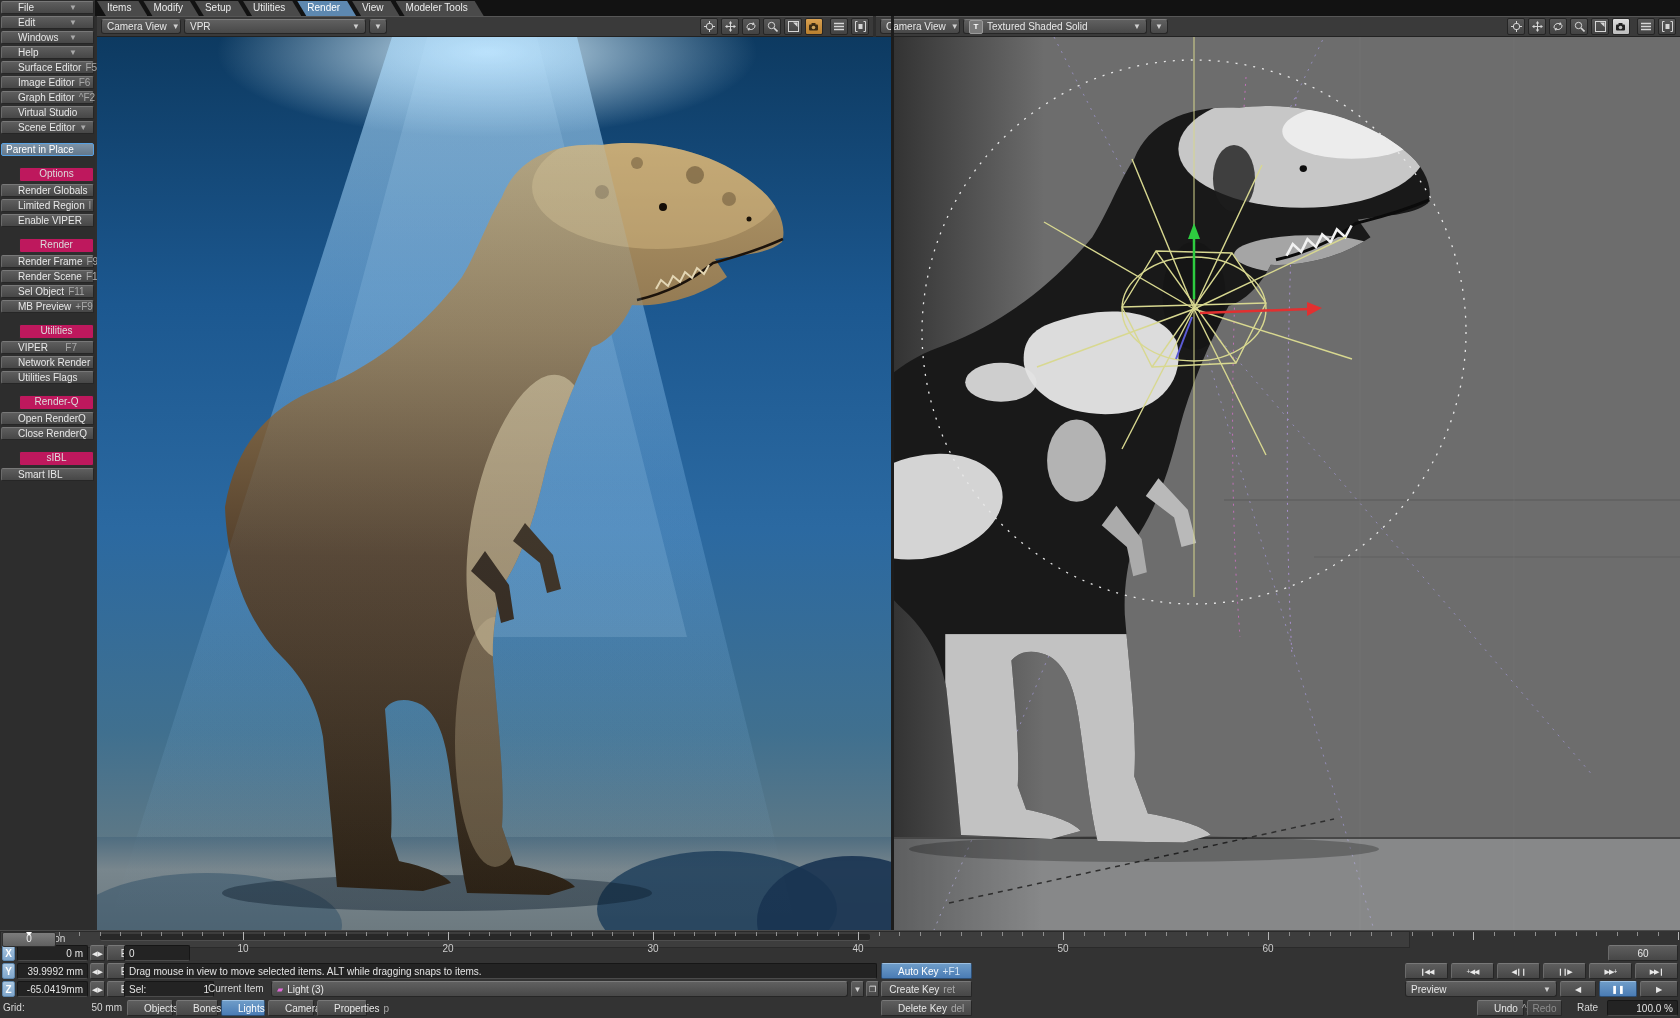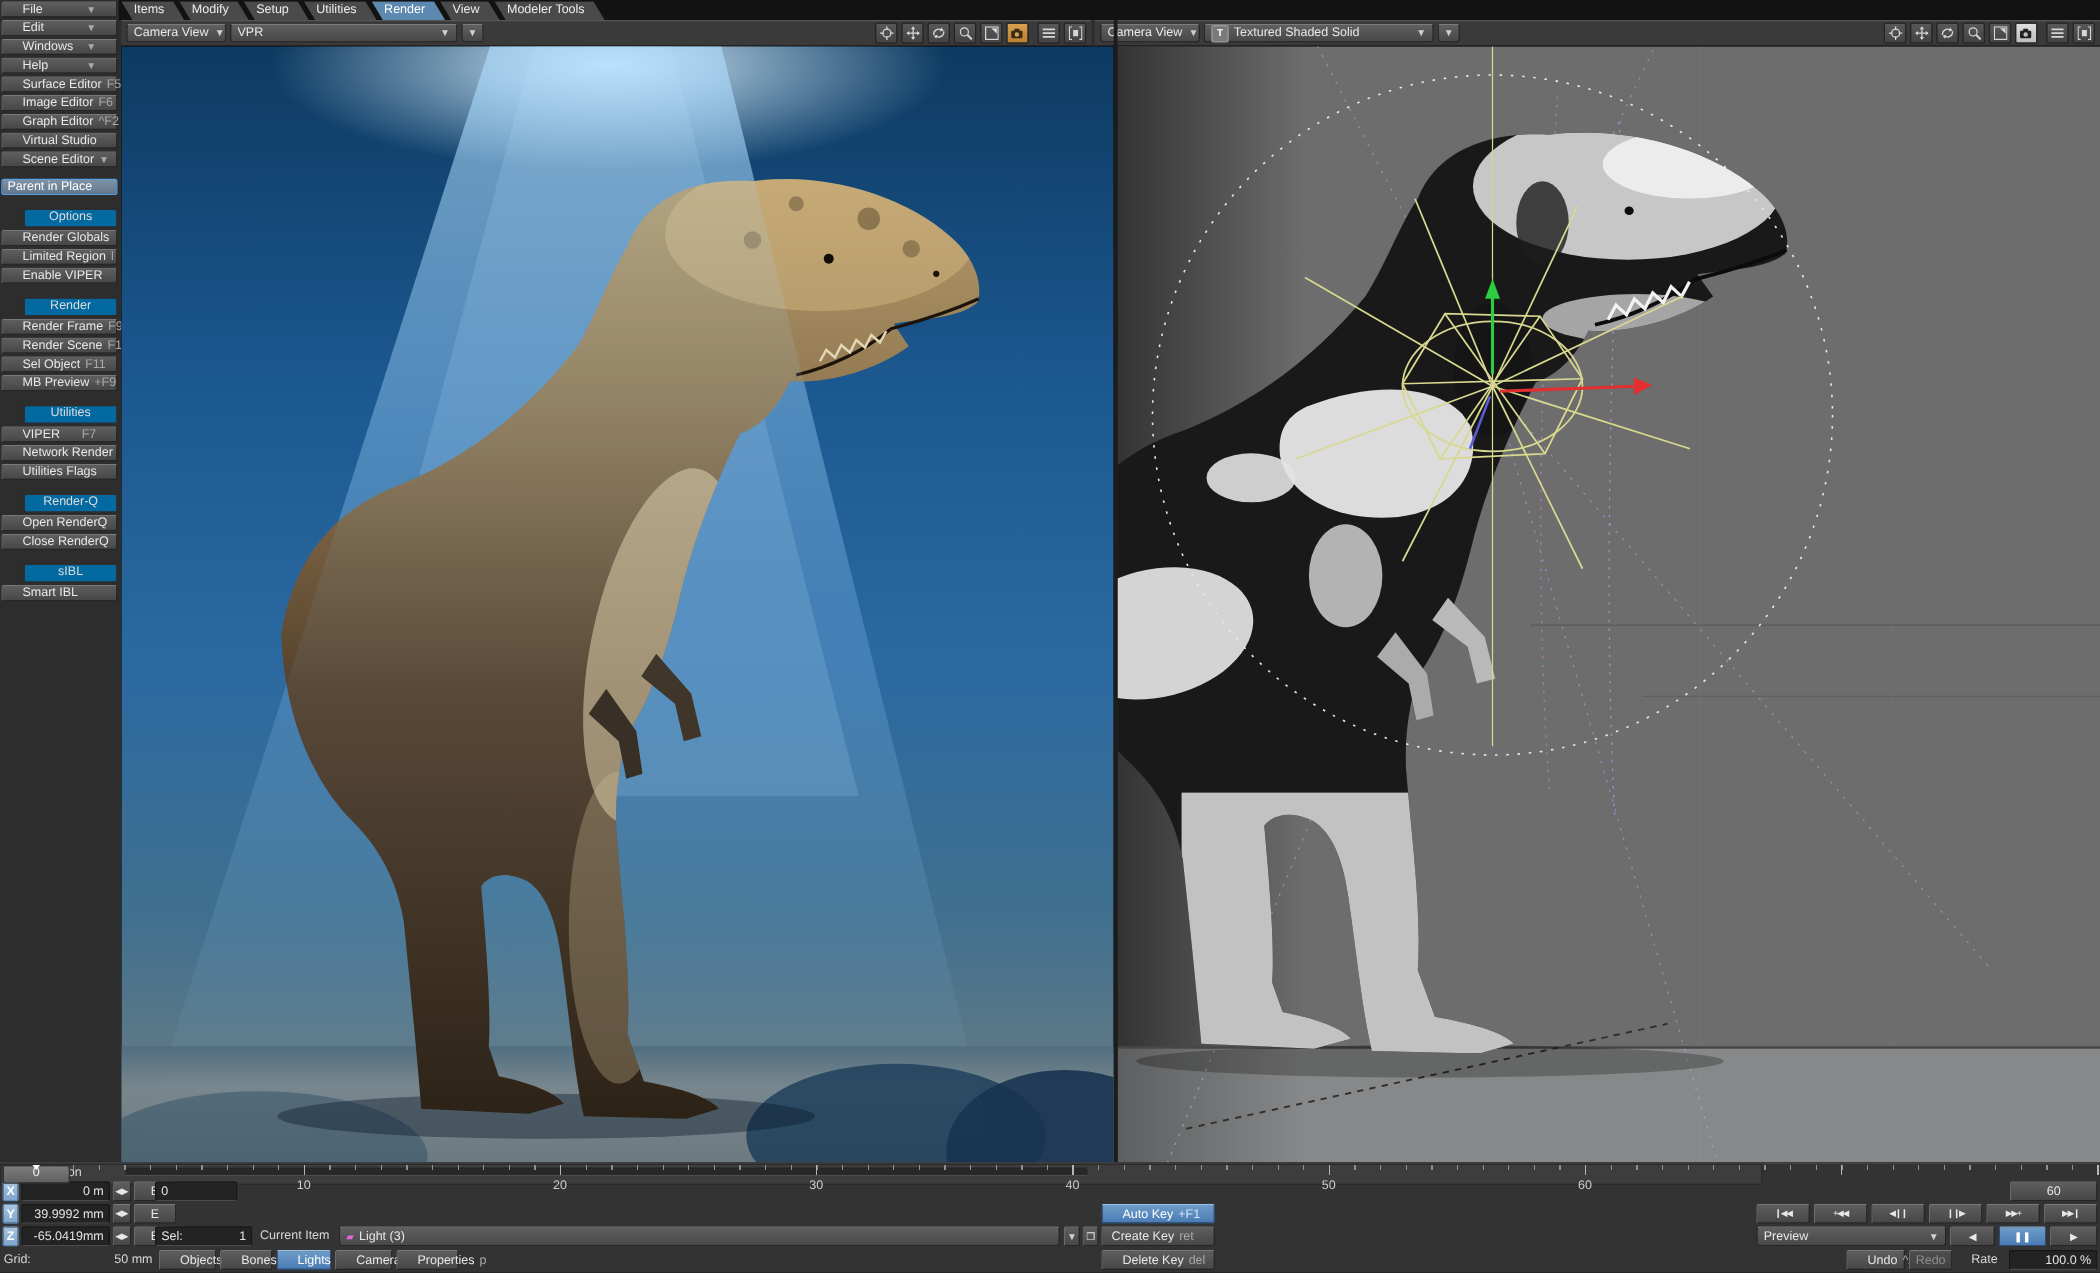--- a/index.html
+++ b/index.html
@@ -9,21 +9,21 @@
   
   .btn{background:linear-gradient(#5e5e5e,#474747);border:1px solid #262626;border-top-color:#787878;border-left-color:#6a6a6a;
        border-radius:2px;color:#e8e8e8;display:flex;align-items:center;padding:0 16px;height:13px;line-height:11px;box-sizing:border-box;white-space:nowrap;}
   .btn .key{margin-left:auto;color:#a9a9a9;padding-left:4px;}
   .btn.blue{background:linear-gradient(#6e9cc8,#4a7cb5);border-color:#2d4f75;border-top-color:#9cc0e2;color:#fff;}
   .btn.blue .key{color:#d7e6f5;}
   .btn.dim{color:#8d8d8d;background:linear-gradient(#4d4d4d,#424242);}
   .field{background:#232323;border:1px solid #161616;border-bottom-color:#4b4b4b;border-radius:2px;color:#e4e4e4;
          display:flex;align-items:center;padding:0 4px;box-sizing:border-box;white-space:nowrap;}
   .field.right{justify-content:flex-end;}
-  .sec-title{background:#0369a1;border:1px solid #2e2e2e;border-radius:2px;text-align:center;color:#dcdcdc;height:13px;line-height:12px;margin-left:18px;}
+  .sec-title{background:#be185d;border:1px solid #2e2e2e;border-radius:2px;text-align:center;color:#dcdcdc;height:13px;line-height:12px;margin-left:18px;}
   .drop{background:linear-gradient(#606060,#484848);border:1px solid #262626;border-top-color:#7c7c7c;border-radius:3px;
         display:flex;align-items:center;padding:0 5px;box-sizing:border-box;color:#e8e8e8;white-space:nowrap;}
   .drop .arr{margin-left:auto;color:#cfcfcf;font-size:8px;padding-left:5px;}
   .tri{font-size:8px;color:#d0d0d0;}
   
   #tabbar{left:0;top:0;width:1680px;height:16px;background:#121212;}
   .tab{position:relative;float:left;height:15px;line-height:14px;margin-top:1px;padding:0 16px 0 10px;color:#ececec;
        background:#4a4a4a;clip-path:polygon(0 0,calc(100% - 9px) 0,100% 100%,9px 100%);margin-right:-4px;}
   .tab.active{background:#5d88b0;color:#fff;z-index:2;}
   
@@ -472,38 +472,39 @@
       <div class="tick-lab" style="left:1063px;">50</div>
       <div class="tick-lab" style="left:1268px;">60</div>
       <div id="handle"><div class="mark"></div><span>0</span></div>
     </div>
     <div class="btn row-el" style="left:1608px;top:14px;width:70px;justify-content:center;">60</div>
 
     <div class="axis row-el" style="left:2px;top:32px;">Y</div>
     <div class="field right row-el" style="left:17px;top:32px;width:71px;">39.9992 mm</div>
     <div class="btn mini row-el" style="left:90px;top:32px;">◀▶</div>
     <div class="btn row-el" style="left:107px;top:32px;width:15px;justify-content:center;">E</div>
+    <div class="field row-el" style="left:124px;top:32px;width:753px;">Drag mouse in view to move selected items. ALT while dragging snaps to items.</div>
     <div class="btn blue row-el" style="left:881px;top:32px;width:91px;">
       <span>Auto Key</span>
         <span class="key">+F1</span>
       </div>
     <div class="tpt row-el" style="left:1405px;top:32px;width:273px;">
       <div class="btn">❙◀◀</div>
       <div class="btn">+◀◀</div>
       <div class="btn">◀❙❙</div>
       <div class="btn">❙❙▶</div>
       <div class="btn">▶▶+</div>
       <div class="btn">▶▶❙</div>
     </div>
 
     <div class="axis row-el" style="left:2px;top:50px;">Z</div>
     <div class="field right row-el" style="left:17px;top:50px;width:71px;">-65.0419mm</div>
     <div class="btn mini row-el" style="left:90px;top:50px;">◀▶</div>
     <div class="btn row-el" style="left:107px;top:50px;width:15px;justify-content:center;">E</div>
-    <div class="field row-el" style="left:124px;top:50px;width:78px;">
+    <div class="field row-el" style="left:124px;top:50px;width:90px;">
       <span>Sel:</span>
         <span style="margin-left:auto;">1</span>
       </div>
     <div class="row-el lbl" style="left:208px;top:50px;">Current Item</div>
     <div class="drop row-el" style="left:271px;top:50px;width:577px;height:16px;">
       <span style="color:#e06ad8;margin-right:4px;font-size:8px;">▰</span>
       <span>Light (3)</span>
       </div>
     <div class="btn row-el" style="left:851px;top:50px;width:13px;justify-content:center;padding:0;">
         <span class="tri">▼</span>

